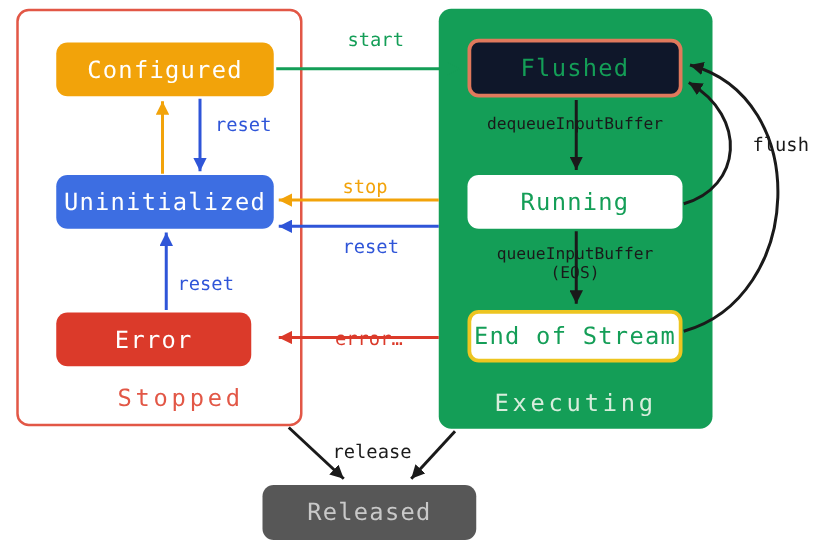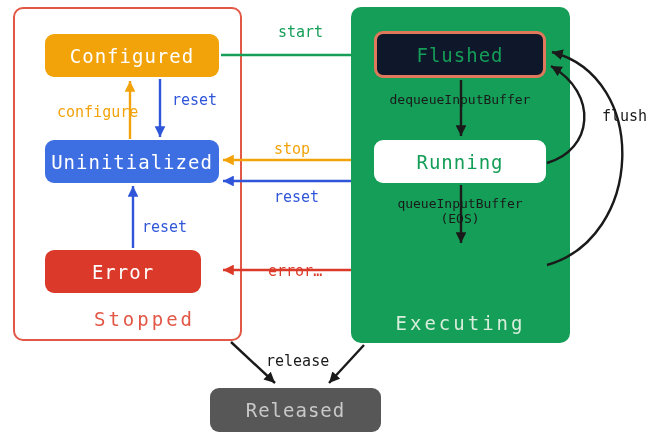--- a/index.html
+++ b/index.html
@@ -65,20 +65,21 @@
   </div>
   <div class="group g-executing">
     <div class="group-label">Executing</div>
   </div>
 
   <div class="state n-configured">Configured</div>
   <div class="state n-uninitialized">Uninitialized</div>
   <div class="state n-error">Error</div>
   <div class="state n-flushed">Flushed</div>
   <div class="state n-running">Running</div>
+  <div class="state n-eos">End of Stream</div>
   <div class="state n-released">Released</div>
 
   <svg class="edges" viewBox="0 0 653 439" xmlns="http://www.w3.org/2000/svg">
     <defs>
       <marker id="m-green" markerWidth="4.5" markerHeight="4.5" refX="4.5" refY="2.25" orient="auto">
         <path d="M0,0 L4.5,2.25 L0,4.5 Z" class="f-green"></path>
       </marker>
       <marker id="m-orange" markerWidth="4.5" markerHeight="4.5" refX="4.5" refY="2.25" orient="auto">
         <path d="M0,0 L4.5,2.25 L0,4.5 Z" class="f-orange"></path>
       </marker>
@@ -102,21 +103,20 @@
     <path class="arrow s-red" marker-end="url(#m-red)" d="M 351 270 L 223 270"></path>
     <path class="arrow s-black" marker-end="url(#m-black)" d="M 461 80 L 461 136"></path>
     <path class="arrow s-black" marker-end="url(#m-black)" d="M 461 185 L 461 243"></path>
     <path class="arrow s-black" marker-end="url(#m-black)" d="M 547 163 C 593 150 599 94 551 66"></path>
     <path class="arrow s-black" marker-end="url(#m-black)" d="M 547 265 C 643 238 650 78 552 52"></path>
     <path class="arrow s-black" marker-end="url(#m-black)" d="M 231 342 L 275 383"></path>
     <path class="arrow s-black" marker-end="url(#m-black)" d="M 364 345 L 329 383"></path>
   </svg>
 
   <div class="edge-label l-start">start</div>
-  <div class="edge-label l-configure">configure</div>
   <div class="edge-label l-reset1">reset</div>
   <div class="edge-label l-reset2">reset</div>
   <div class="edge-label l-stop">stop</div>
   <div class="edge-label l-reset3">reset</div>
   <div class="edge-label l-error">error…</div>
   <div class="edge-label l-dequeue">dequeueInputBuffer</div>
   <div class="edge-label l-queue">queueInputBuffer
 (EOS)</div>
   <div class="edge-label l-flush">flush</div>
   <div class="edge-label l-release">release</div>

